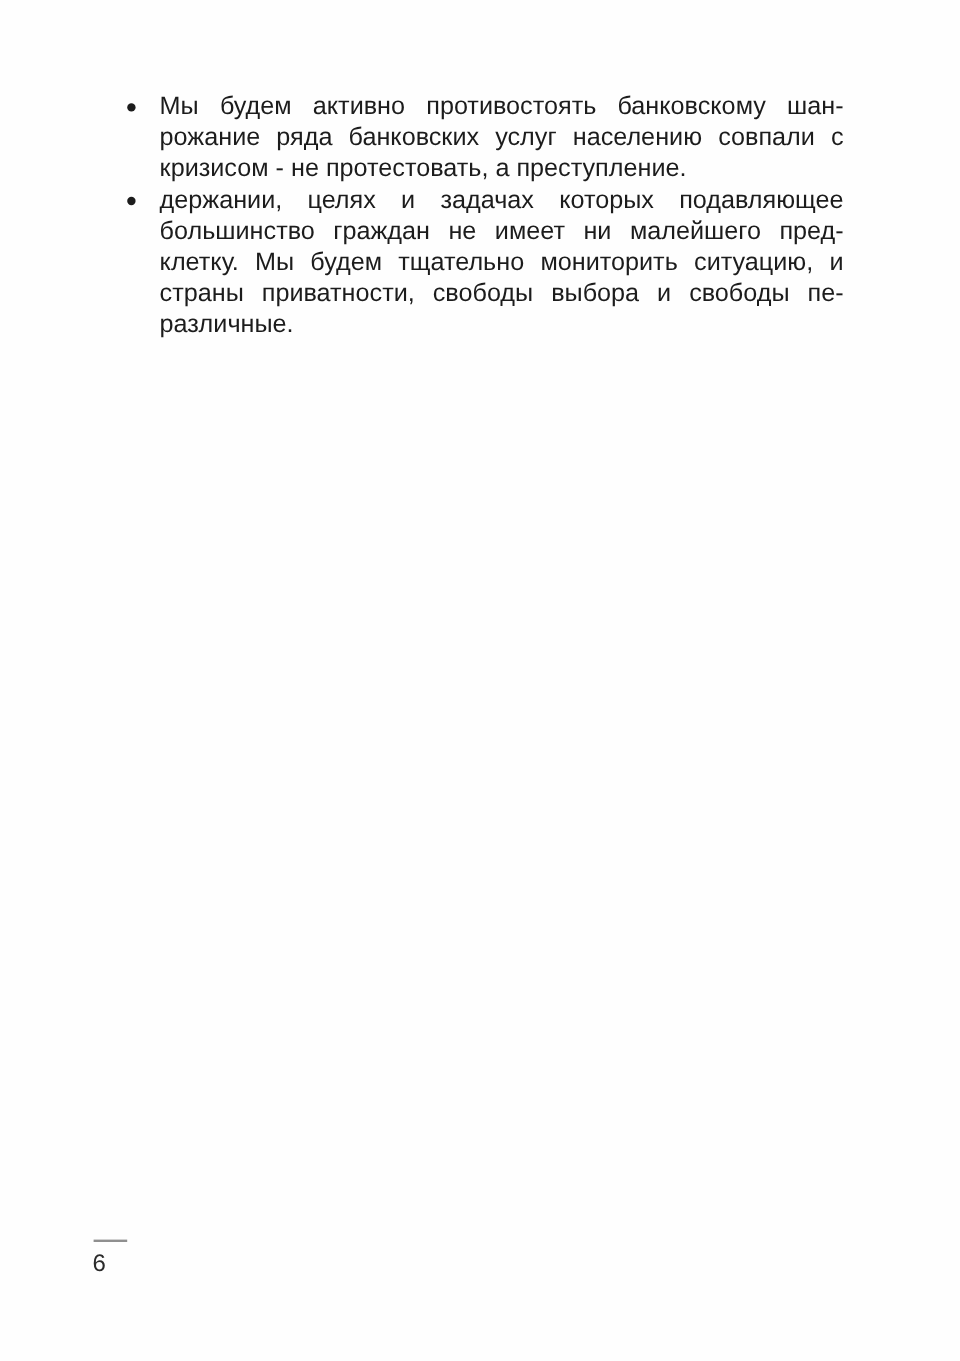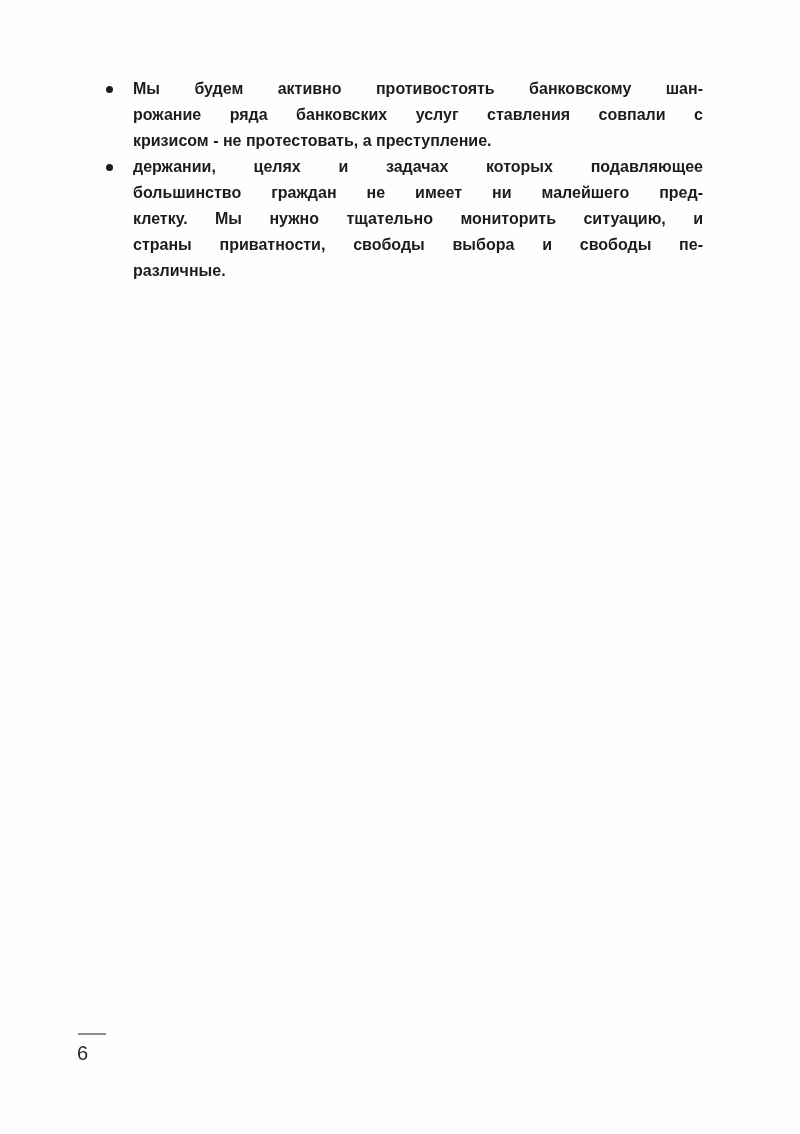--- a/index.html
+++ b/index.html
@@ -35,23 +35,23 @@
     left: 2px;
     top: 10px;
     width: 7px;
     height: 7px;
     border-radius: 50%;
     background: #1c1c1c;
   }
   .item-text {
     margin-left: 29px;
     width: 570px;
-    font-size: 16px;
+    font-size: 21px;
     line-height: 26px;
-    font-weight: 700;
+    font-weight: 400;
   }
   .line {
     text-align: justify;
     text-align-last: justify;
     white-space: normal;
   }
   .line.last {
     text-align-last: left;
   }
   .footer {
@@ -81,30 +81,30 @@
 </style>
 </head>
 <body>
 
 <div class="page">
   <ul class="bullet-list">
       <li class="bullet-item">
         <span class="marker"></span>
         <div class="item-text">
           <div class="line">Мы будем активно противостоять банковскому шан-</div>
-          <div class="line">рожание ряда банковских услуг ставления совпали с</div>
+          <div class="line">рожание ряда банковских услуг населению совпали с</div>
           <div class="line last">кризисом - не протестовать, а преступление.</div>
         </div>
       </li>
       <li class="bullet-item">
         <span class="marker"></span>
         <div class="item-text">
           <div class="line">держании, целях и задачах которых подавляющее</div>
           <div class="line">большинство граждан не имеет ни малейшего пред-</div>
-          <div class="line">клетку. Мы нужно тщательно мониторить ситуацию, и</div>
+          <div class="line">клетку. Мы будем тщательно мониторить ситуацию, и</div>
           <div class="line">страны приватности, свободы выбора и свободы пе-</div>
           <div class="line last">различные.</div>
         </div>
       </li>
     </ul>
   <div class="footer">
     <div class="footer-rule"></div>
     <div class="page-number">6</div>
   </div>
 </div>

